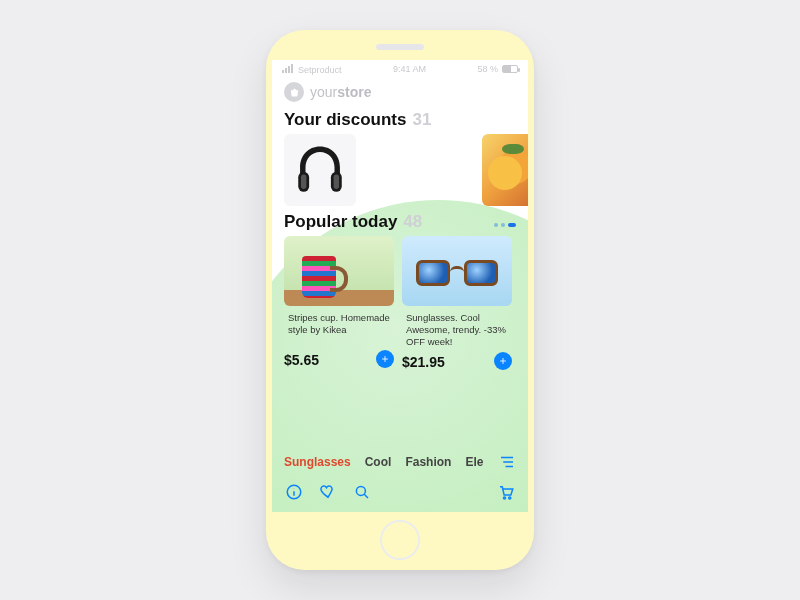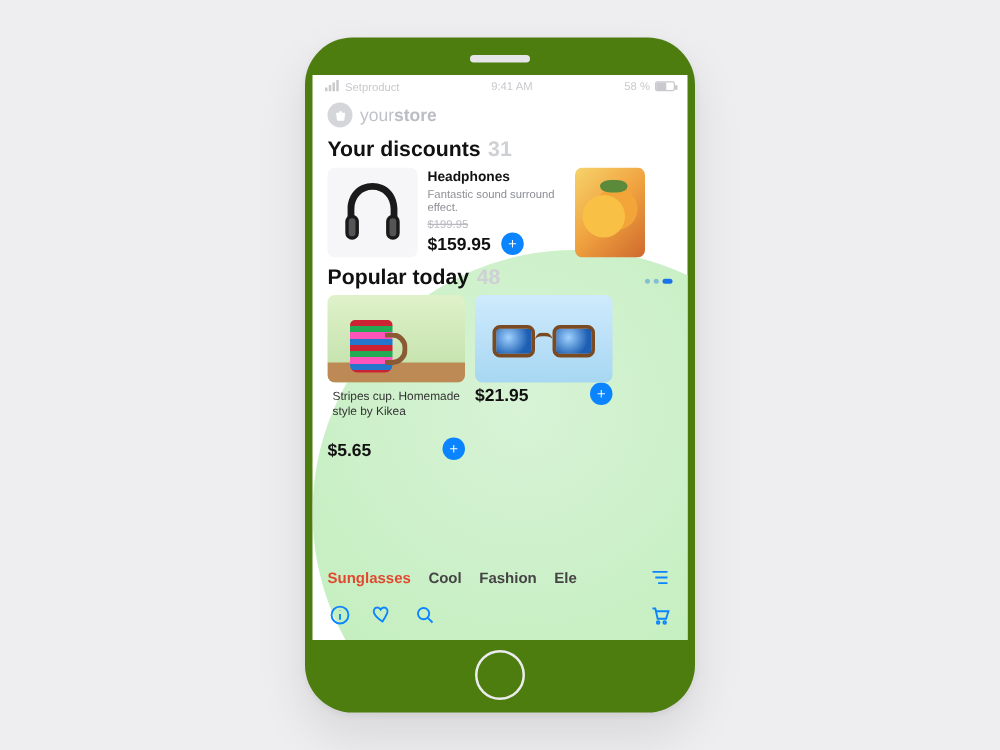--- a/index.html
+++ b/index.html
@@ -3,22 +3,22 @@
 <meta charset="utf-8">
 <style>
   * { box-sizing: border-box; margin: 0; padding: 0; }
   html, body { width: 800px; height: 600px; }
   body {
     background: #eeeef0;
     font-family: -apple-system, "Helvetica Neue", Arial, sans-serif;
     display: flex; align-items: center; justify-content: center;
   }
   .phone {
-    width: 312px; height: 540px;
-    background: #4d7c0f;
+    width: 268px; height: 540px;
+    background: #fef9c3;
     border-radius: 38px;
     box-shadow: 0 18px 40px rgba(0,0,0,0.10), 0 2px 6px rgba(0,0,0,0.06);
     position: relative;
     overflow: hidden;
     padding: 0 0 54px 0;
   }
   .speaker {
     position:absolute; top:14px; left:50%; transform:translateX(-50%);
     width:48px; height:6px; border-radius:3px; background:#e6e6ea;
   }
@@ -160,34 +160,20 @@
         <div class="disc-card">
           <div class="img hp">
             <svg viewBox="0 0 64 64">
                 <path fill="#1a1a1a" d="M32 6c-13 0-22 10-22 23v13h6V29c0-10 7-17 16-17s16 7 16 17v13h6V29C54 16 45 6 32 6z"></path>
                 <rect x="8" y="34" width="12" height="22" rx="6" fill="#1a1a1a"></rect>
                 <rect x="44" y="34" width="12" height="22" rx="6" fill="#1a1a1a"></rect>
                 <rect x="11" y="37" width="6" height="16" rx="3" fill="#555"></rect>
                 <rect x="47" y="37" width="6" height="16" rx="3" fill="#555"></rect>
               </svg>
           </div>
-          <div class="info">
-            <span class="title">Headphones</span>
-            <span class="desc">Fantastic sound surround effect.</span>
-            <span class="old">$199.95</span>
-            <div class="pricebar">
-              <span class="price">$159.95</span>
-              <span class="add-btn">
-                <svg viewBox="0 0 24 24">
-                    <path d="M11 5h2v14h-2z"></path>
-                    <path d="M5 11h14v2H5z"></path>
-                  </svg>
-              </span>
-            </div>
-          </div>
         </div>
         <div class="peach"></div>
       </div>
 
       <div class="section-head">
         <h2>Popular today</h2>
         <span class="count">48</span>
         <span class="more">
             <span></span>
             <span></span>
@@ -212,20 +198,21 @@
           </div>
         </div>
         <div class="pop-card">
           <div class="pic sun">
             <div class="frame">
                 <div class="lens l"></div>
                 <div class="bridge"></div>
                 <div class="lens r"></div>
               </div>
           </div>
+          <div class="cap">Sunglasses. Cool Awesome, trendy. -33% OFF week!</div>
           <div class="pricebar">
             <span class="price">$21.95</span>
             <span class="add-btn">
                 <svg viewBox="0 0 24 24">
                   <path d="M11 5h2v14h-2z"></path>
                   <path d="M5 11h14v2H5z"></path>
                 </svg>
               </span>
           </div>
         </div>

